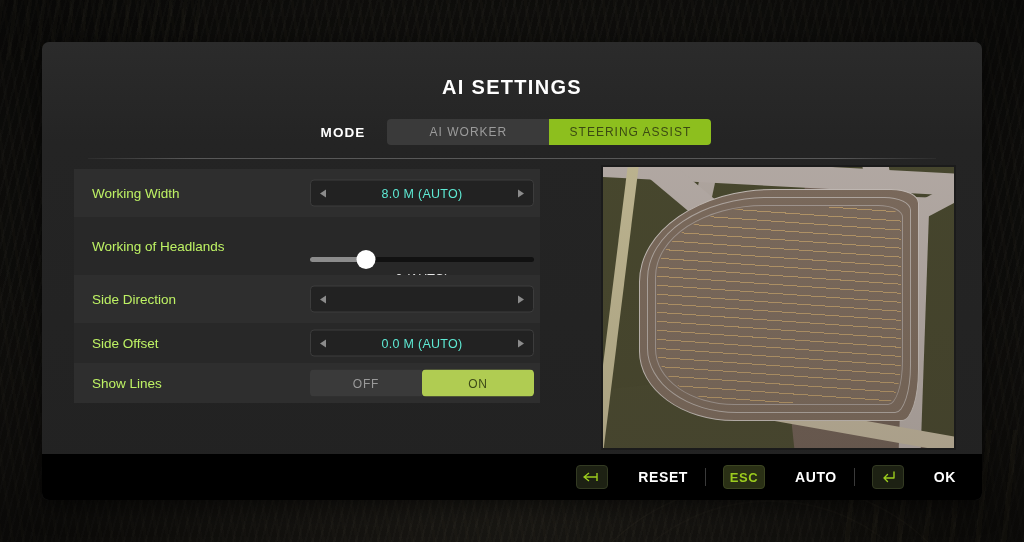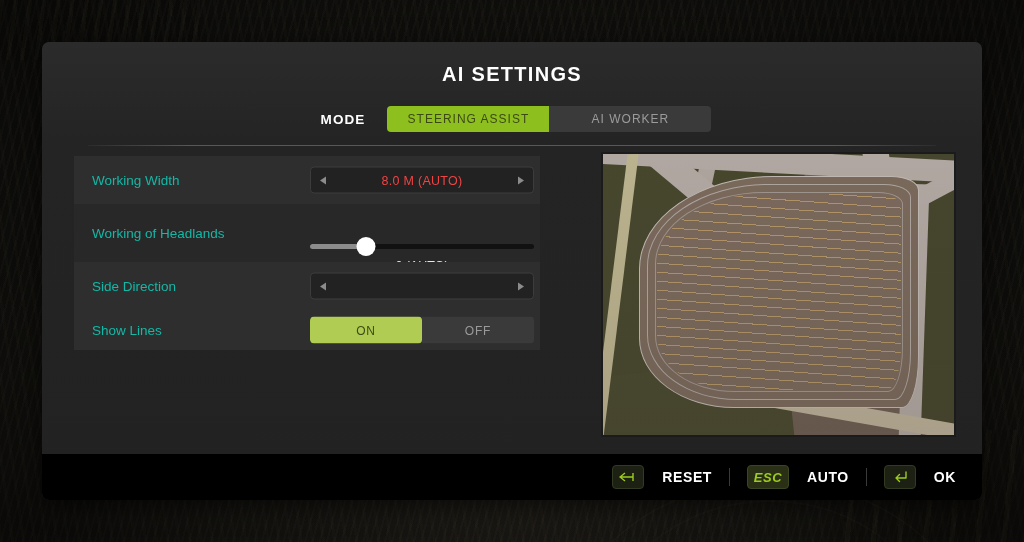--- a/index.html
+++ b/index.html
@@ -44,21 +44,21 @@
   }
 
   
   #dialog {
     position:absolute; left:42px; top:42px; width:940px; height:458px;
     border-radius:7px 7px 7px 7px;
     background:linear-gradient(180deg,#2b2b2b 0%, #242424 22%, #222222 100%);
     box-shadow:0 6px 26px rgba(0,0,0,0.65);
     overflow:hidden;
   }
-  #dialog-body { position:absolute; left:0; top:0; right:0; height:412px; }
+  #dialog-body { position:absolute; left:0; top:13px; right:0; height:412px; }
 
   .title {
     position:absolute; left:0; right:0; top:21px;
     text-align:center; color:#ffffff;
     font-size:20px; font-weight:bold; letter-spacing:1.3px;
   }
 
   
   #mode-row {
     position:absolute; left:0; right:0; top:63px; height:28px;
@@ -83,41 +83,41 @@
   }
 
   
   #settings { position:absolute; left:32px; top:114px; width:466px; }
   .row {
     position:relative; width:466px; display:flex; align-items:center;
     padding-left:18px;
   }
   .row.dark  { background:#282828; }
   .row.light { background:#2e2e2e; }
-  .row-label { color:#14b8a6; font-size:13.5px; }
+  .row-label { color:#bef264; font-size:13.5px; }
 
   .row.h48 { height:48px; }
   .row.h58 { height:58px; }
 
   
   .selector {
     position:absolute; left:236px; top:50%; transform:translateY(-50%);
     width:224px; height:27px; border-radius:4px;
     background:#222222; border:1px solid #3c3c3c;
     display:flex; align-items:center; justify-content:space-between;
     padding:0 9px;
   }
   .sel-arrow {
     width:0; height:0; border-top:4px solid transparent; border-bottom:4px solid transparent;
     flex:0 0 auto;
   }
   .sel-arrow.left  { border-right:6px solid #8c8c8c; }
   .sel-arrow.right { border-left:6px solid #8c8c8c; }
   .sel-value {
-    flex:1; text-align:center; color:#ef4444; font-size:12.5px; letter-spacing:0.3px;
+    flex:1; text-align:center; color:#5eead4; font-size:12.5px; letter-spacing:0.3px;
   }
 
   
   .slider-wrap {
     position:absolute; left:236px; top:0; width:224px; height:100%;
   }
   .slider-track {
     position:absolute; left:0; top:40px; width:224px; height:5px;
     border-radius:3px; background:#111111;
   }
@@ -231,27 +231,26 @@
     background:linear-gradient(180deg, rgba(120,100,88,0.18), rgba(90,75,65,0.28));
   }
 
   
   #footer {
     position:absolute; left:42px; top:454px; width:940px; height:46px;
     background:#000000; border-radius:0 0 7px 7px;
     display:flex; align-items:center; justify-content:flex-end;
     padding-right:26px;
   }
-  .btn-group { display:flex; align-items:center; }
+  .btn-group { display:flex; align-items:center;gap:18px; }
   .key-cap {
     width:32px; height:24px; border-radius:4px;
     background:#1d2113; border:1px solid #333a22;
     display:flex; align-items:center; justify-content:center;
-    margin-right:18px;
-    font-style:italic;
+    margin-right:12px;
   }
   .key-cap svg { display:block; }
   .key-cap.esc {
     width:42px; background:#2a3015; border:1px solid #3c4521;
     color:#9ccc1e; font-size:13px; font-weight:bold; letter-spacing:0.6px;
   }
   .btn-text {
     color:#ffffff; font-size:14px; font-weight:bold; letter-spacing:0.6px;
   }
   .sep {
@@ -270,22 +269,22 @@
 </div>
 
 <div id="dialog">
   <div id="dialog-body">
 
     <div class="title">AI SETTINGS</div>
 
     <div id="mode-row">
       <div id="mode-label">MODE</div>
       <div id="mode-tabs">
+        <div class="mode-tab inactive">AI WORKER</div>
         <div class="mode-tab active">STEERING ASSIST</div>
-        <div class="mode-tab inactive">AI WORKER</div>
       </div>
     </div>
 
     <div id="divider"></div>
 
     <div id="settings">
 
       <div class="row light h48">
         <div class="row-label">Working Width</div>
         <div class="selector">
@@ -307,26 +306,34 @@
       </div>
 
       <div class="row light h48">
         <div class="row-label">Side Direction</div>
         <div class="selector">
           <span class="sel-arrow left"></span>
           <span class="sel-arrow right"></span>
         </div>
       </div>
 
+      <div class="row dark h40" style="height:40px">
+        <div class="row-label">Side Offset</div>
+        <div class="selector">
+          <span class="sel-arrow left"></span>
+          <span class="sel-value">0.0 M (AUTO)</span>
+          <span class="sel-arrow right"></span>
+        </div>
+      </div>
 
       <div class="row light" style="height:40px">
         <div class="row-label">Show Lines</div>
         <div class="toggle">
+          <div class="toggle-opt off-state">OFF</div>
           <div class="toggle-opt on-state">ON</div>
-          <div class="toggle-opt off-state">OFF</div>
         </div>
       </div>
 
     </div>
 
     <div id="map">
       <div id="map-inner">
         <div class="mp" id="mp-grass-l"></div>
         <div class="mp" id="mp-grass-bl"></div>
         <div class="mp" id="mp-grass-tr"></div>

